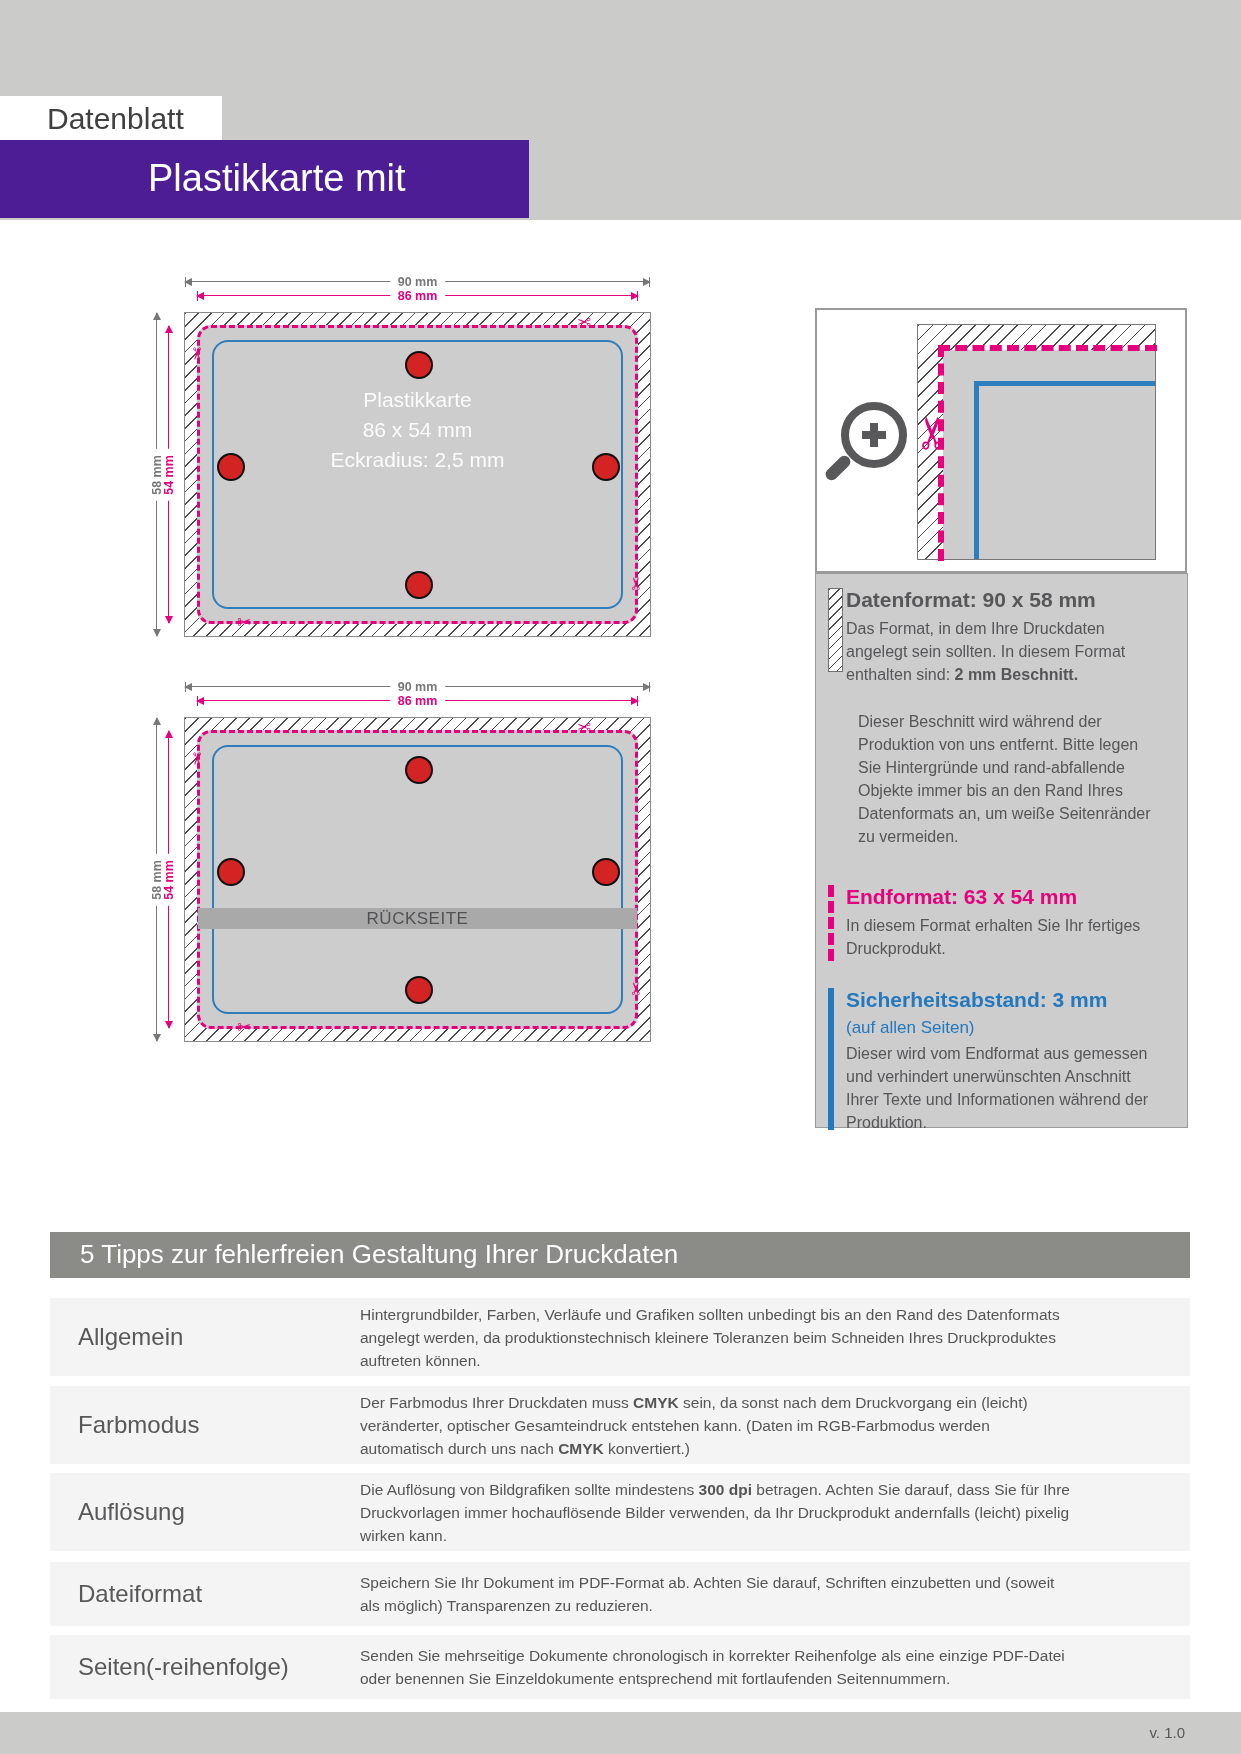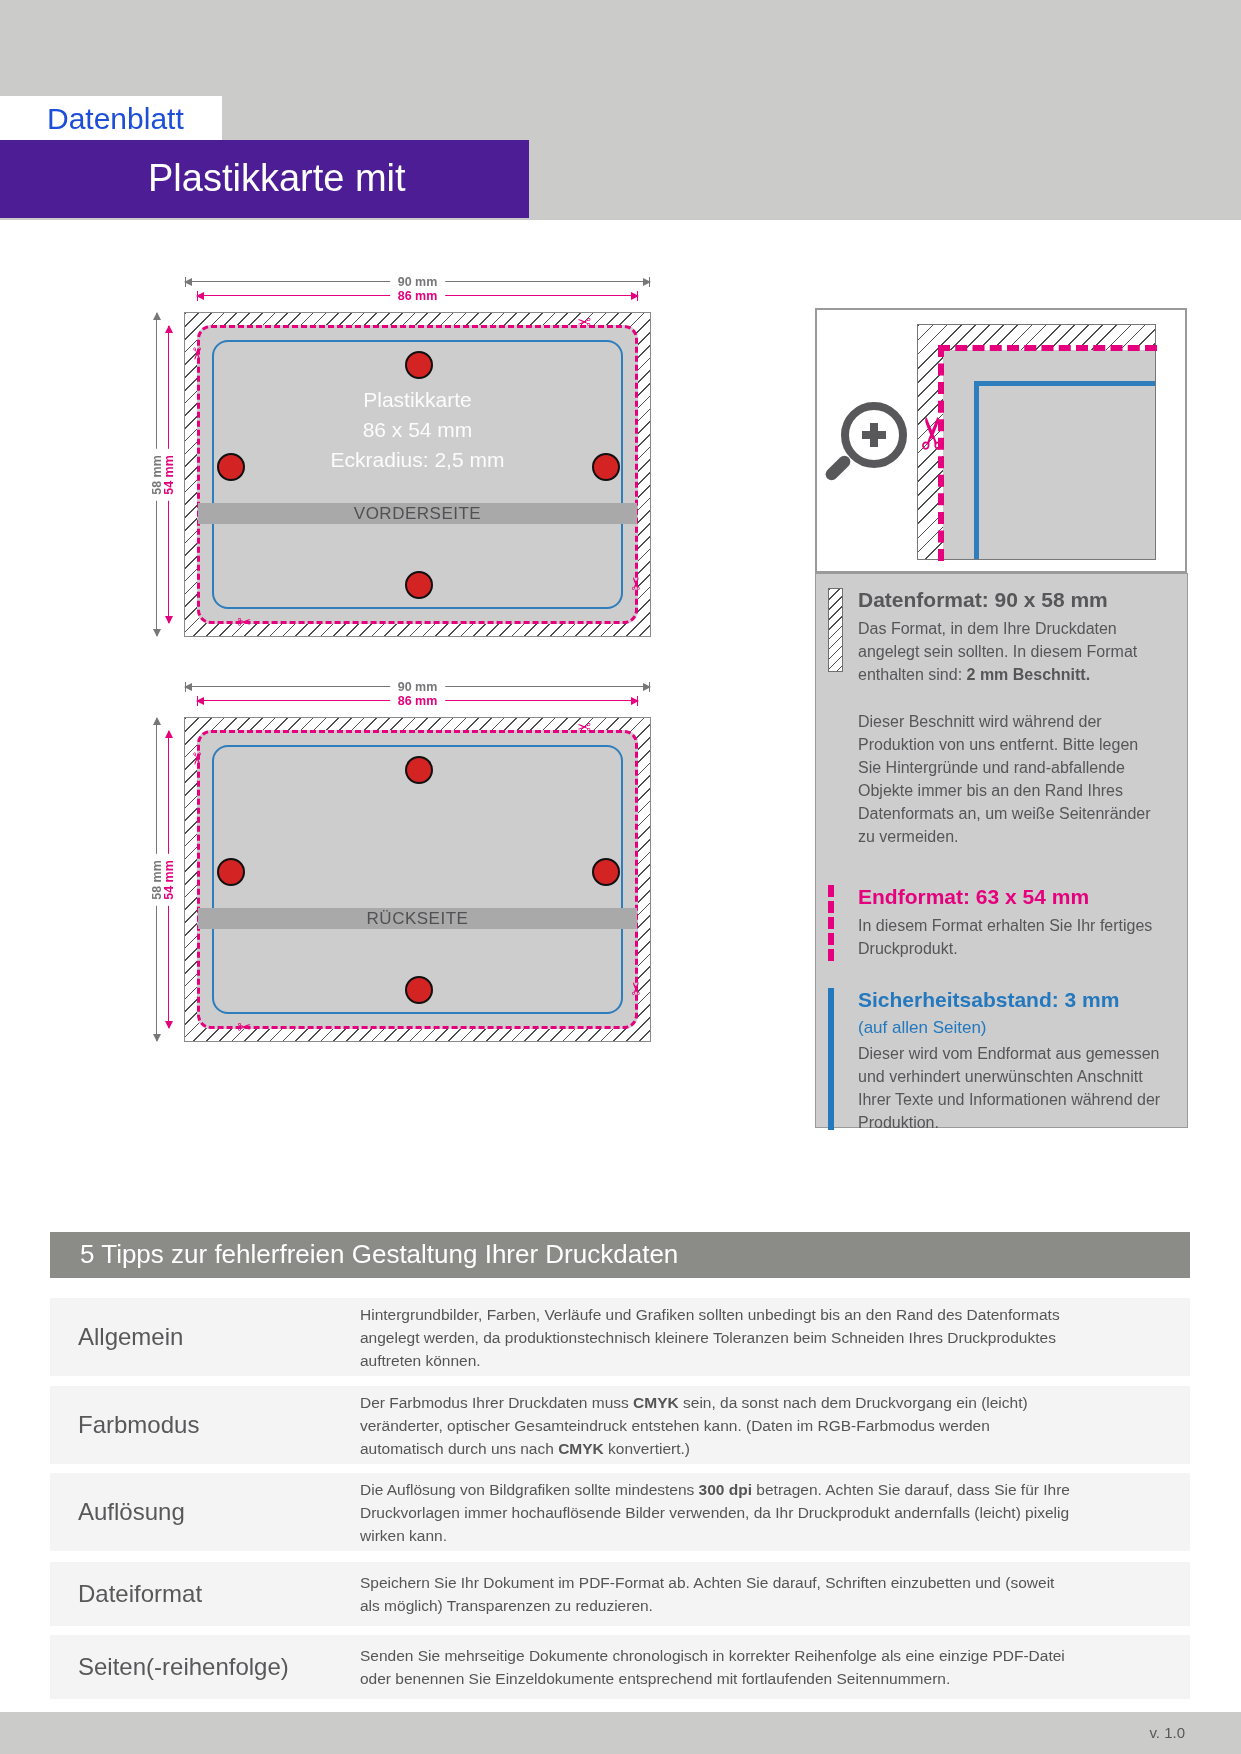--- a/index.html
+++ b/index.html
@@ -2,21 +2,21 @@
 <html lang="de"><head>
 <meta charset="utf-8">
 <style>
   html,body{margin:0;padding:0;background:#fff;}
   .page{position:relative;width:1241px;height:1754px;background:#fff;overflow:hidden;
         font-family:"Liberation Sans","DejaVu Sans",sans-serif;color:#58585a;}
 
   
   .header-bg{position:absolute;left:0;top:0;width:1241px;height:220px;background:#cbcbca;}
   .eyebrow-box{position:absolute;left:0;top:96px;width:222px;height:46px;background:#fff;}
-  .eyebrow-box span{display:block;padding-left:47px;line-height:46px;font-size:30px;color:#1d4ed8;}
+  .eyebrow-box span{display:block;padding-left:47px;line-height:46px;font-size:30px;color:#404040;}
   .title-bar{position:absolute;left:0;top:140px;width:529px;height:78px;background:#4c1d95;}
   .title-bar span{display:block;padding-left:148px;line-height:76px;font-size:38px;color:#fff;}
 
   
   .card{position:absolute;width:465px;height:323px;}
   .hatch{position:absolute;inset:0;background:
       repeating-linear-gradient(135deg,#4d4d4d 0px,#4d4d4d 1.2px,transparent 1.2px,transparent 9px),#fff;
       outline:1px solid #8a8a8a;}
   .trim{position:absolute;left:12px;top:12px;right:12px;bottom:12px;background:#cdcdcd;
         border:3px dashed #e5007d;border-radius:14px;box-sizing:border-box;}
@@ -63,21 +63,21 @@
   .detail .fill{position:absolute;left:25px;top:25px;right:0;bottom:0;background:#cdcdcd;}
   .detail .dash{position:absolute;left:20px;top:20px;right:-2px;bottom:-2px;
       border-left:6px dashed #e5007d;border-top:6px dashed #e5007d;box-sizing:border-box;}
   .detail .blue{position:absolute;left:56px;top:56px;right:0;bottom:0;
       border-left:5px solid #2e7dbd;border-top:5px solid #2e7dbd;box-sizing:border-box;}
   .detail .sc{left:-3px;top:86px;font-size:44px;}
 
   
   .info-box{position:absolute;left:815px;top:573px;width:373px;height:555px;background:#cdcdcd;
         border:1px solid #9a9a9a;box-sizing:border-box;padding:14px 20px 0 12px;}
-  .sect{display:flex;gap:12px;}
+  .sect{display:flex;}
   .bar-col{flex:0 0 18px;display:flex;justify-content:flex-start;}
   .txt-col{flex:1;}
   .bar-hatch{width:15px;height:84px;border:1px solid #6f6f6f;box-sizing:border-box;background:
       repeating-linear-gradient(135deg,#4d4d4d 0px,#4d4d4d 1px,transparent 1px,transparent 7px),#fff;}
   .bar-dash{width:0;height:76px;border-left:6px dashed #e5007d;}
   .bar-blue{width:6px;height:142px;background:#2478bd;}
   .h1{font-size:21px;font-weight:bold;color:#57575a;margin:0 0 5px 0;line-height:1.15;}
   .h1.mag-c{color:#e5007d;}
   .h1.blue-c{color:#2478bd;margin-bottom:6px;}
   .sub-blue{font-size:17px;color:#2478bd;margin:0 0 4px 0;}
@@ -145,21 +145,20 @@
     <div class="hole" style="left:220px;top:38px;"></div>
     <div class="hole" style="left:32px;top:140px;"></div>
     <div class="hole" style="left:407px;top:140px;"></div>
     <div class="hole" style="left:220px;top:258px;"></div>
 
     <div class="card-title">
       <div>Plastikkarte</div>
       <div>86 x 54 mm</div>
       <div>Eckradius: 2,5 mm</div>
     </div>
-    <div class="side-band">VORDERSEITE</div>
 
     <span class="sc sc-right" style="left:392px;top:1px;">✂</span>
     <span class="sc sc-up" style="left:4px;top:32px;">✂</span>
     <span class="sc" style="left:52px;top:301px;">✂</span>
     <span class="sc sc-down" style="left:444px;top:262px;">✂</span>
   </div>
 
   <div class="card" style="left:185px;top:718px;">
     <div class="hdim c-gray" style="top:-32px;left:0;width:465px;">
       <i class="arrow a-l"></i>

